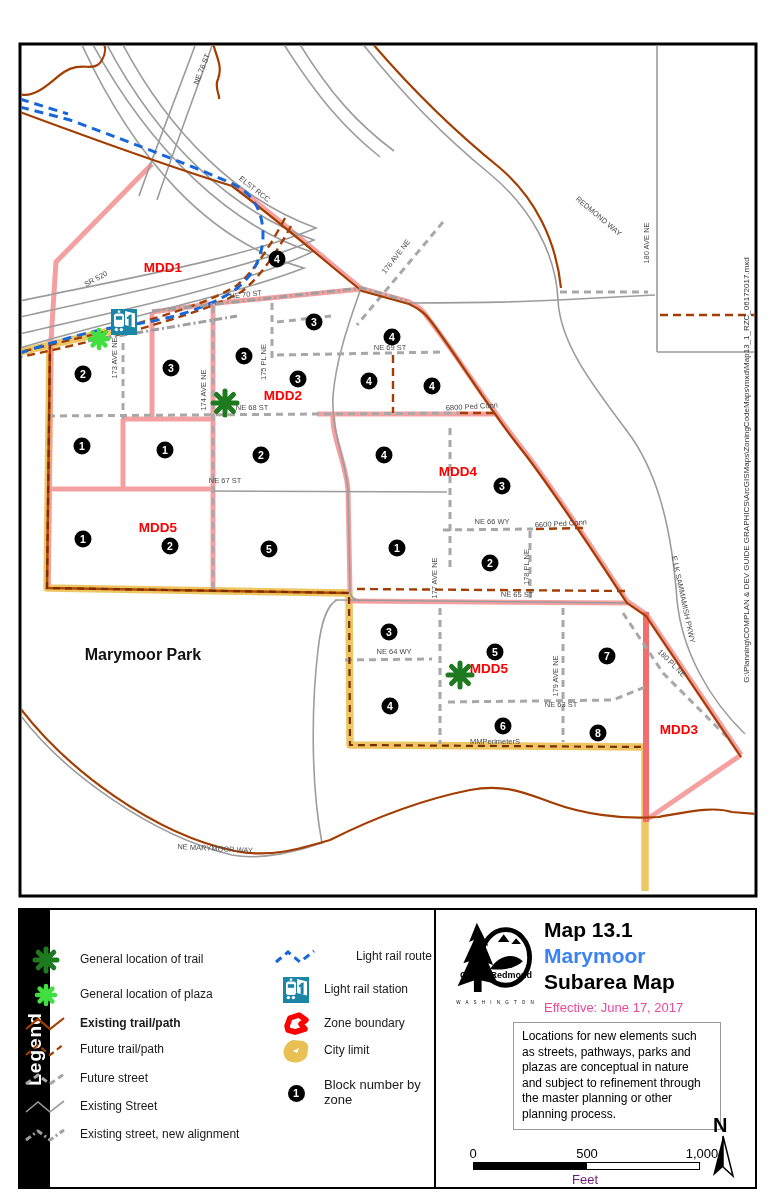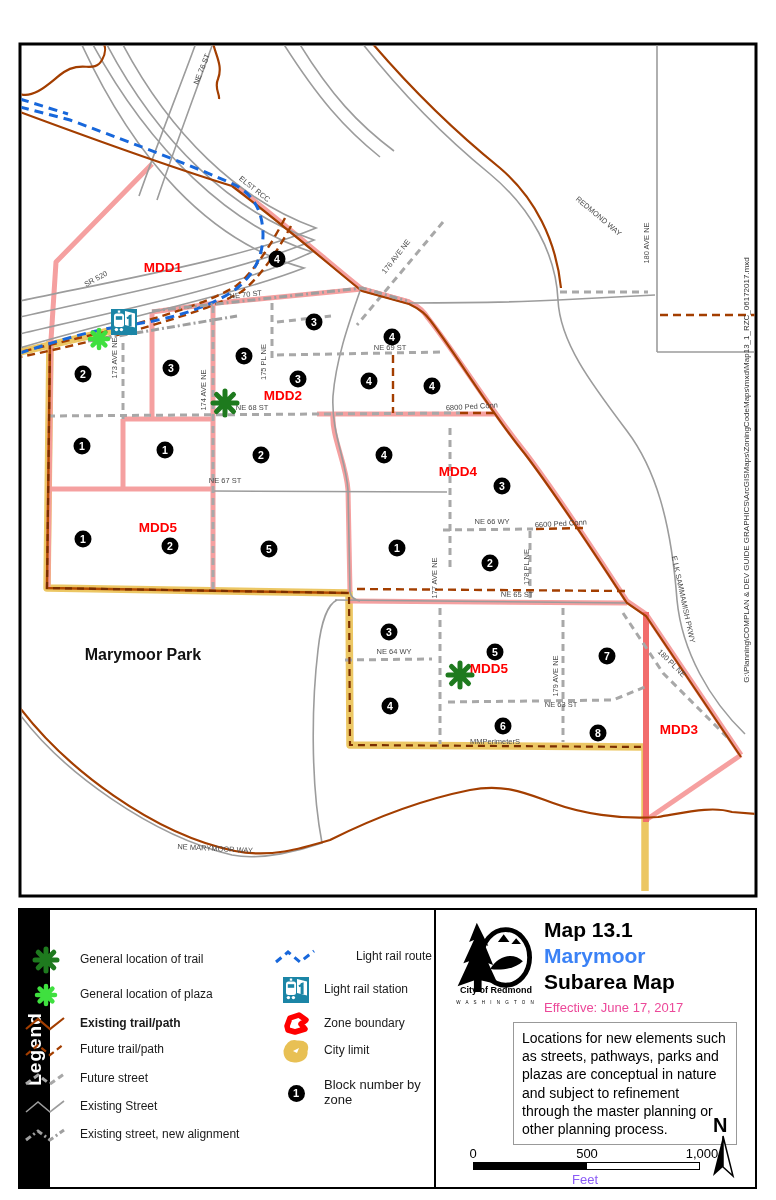--- a/index.html
+++ b/index.html
@@ -25,35 +25,35 @@
   .leg-row{position:absolute;display:flex;align-items:center;height:26px;}
   .leg-icon{display:flex;justify-content:center;align-items:center;}
   .leg-row.left .leg-icon{width:52px;margin-right:8px;}
   .leg-row.right{left:254px;}
   .leg-row.right .leg-icon{width:44px;margin-right:6px;}
   .leg-label{font-size:12px;color:#1a1a1a;line-height:1.15;}
   .blk-sample{width:17px;height:17px;border-radius:50%;background:#000;color:#fff;
     font-size:11px;font-weight:bold;display:flex;align-items:center;justify-content:center;}
   
   .logo{position:absolute;left:12px;top:8px;width:96px;height:98px;}
-  .logo-text{position:absolute;left:12px;top:75px;width:96px;text-align:center;
+  .logo-text{position:absolute;left:12px;top:60px;width:96px;text-align:center;
     font-size:9px;font-weight:bold;color:#000;letter-spacing:0px;}
   .logo-sub{position:absolute;left:12px;top:90px;width:96px;text-align:center;
     font-size:4.5px;color:#000;letter-spacing:2px;}
   .tb-mapnum{position:absolute;left:108px;top:8px;font-size:21px;font-weight:bold;color:#000;}
   .tb-line1{position:absolute;left:108px;top:34px;font-size:21px;font-weight:bold;color:#3b82f6;}
   .tb-line2{position:absolute;left:108px;top:60px;font-size:21px;font-weight:bold;color:#000;}
   .tb-effective{position:absolute;left:108px;top:90px;font-size:13px;color:#ec4899;}
-  .tb-note{position:absolute;left:77px;top:112px;width:224px;border:1.5px solid #999;
-    padding:6px 8px;font-size:14px;line-height:1.3;color:#000;box-sizing:border-box;}
+  .tb-note{position:absolute;left:77px;top:112px;width:208px;border:1.5px solid #999;
+    padding:6px 8px;font-size:12px;line-height:1.3;color:#000;box-sizing:border-box;}
   .sb-tick{position:absolute;transform:translateX(-50%);font-size:13px;color:#000;top:236px;}
   .sb-bar{position:absolute;left:37px;top:252px;width:227px;height:8px;display:flex;}
   .sb-black{width:113px;background:#000;}
   .sb-white{width:114px;background:#fff;border:1.5px solid #000;box-sizing:border-box;}
-  .sb-unit{position:absolute;left:149px;top:262px;transform:translateX(-50%);font-size:13px;color:#8b5cf6;}
+  .sb-unit{position:absolute;left:149px;top:262px;transform:translateX(-50%);font-size:13px;color:#701a75;}
   .north-n{position:absolute;left:277px;top:204px;font-size:20px;font-weight:bold;color:#000;}
   .north-arrow{position:absolute;left:274px;top:224px;}
 </style>
 </head>
 <body>
 
 <svg id="map-svg" width="776" height="1200" viewBox="0 0 776 1200">
   <defs>
     <clipPath id="mapclip">
         <rect x="21.5" y="45.5" width="733" height="849"></rect>

